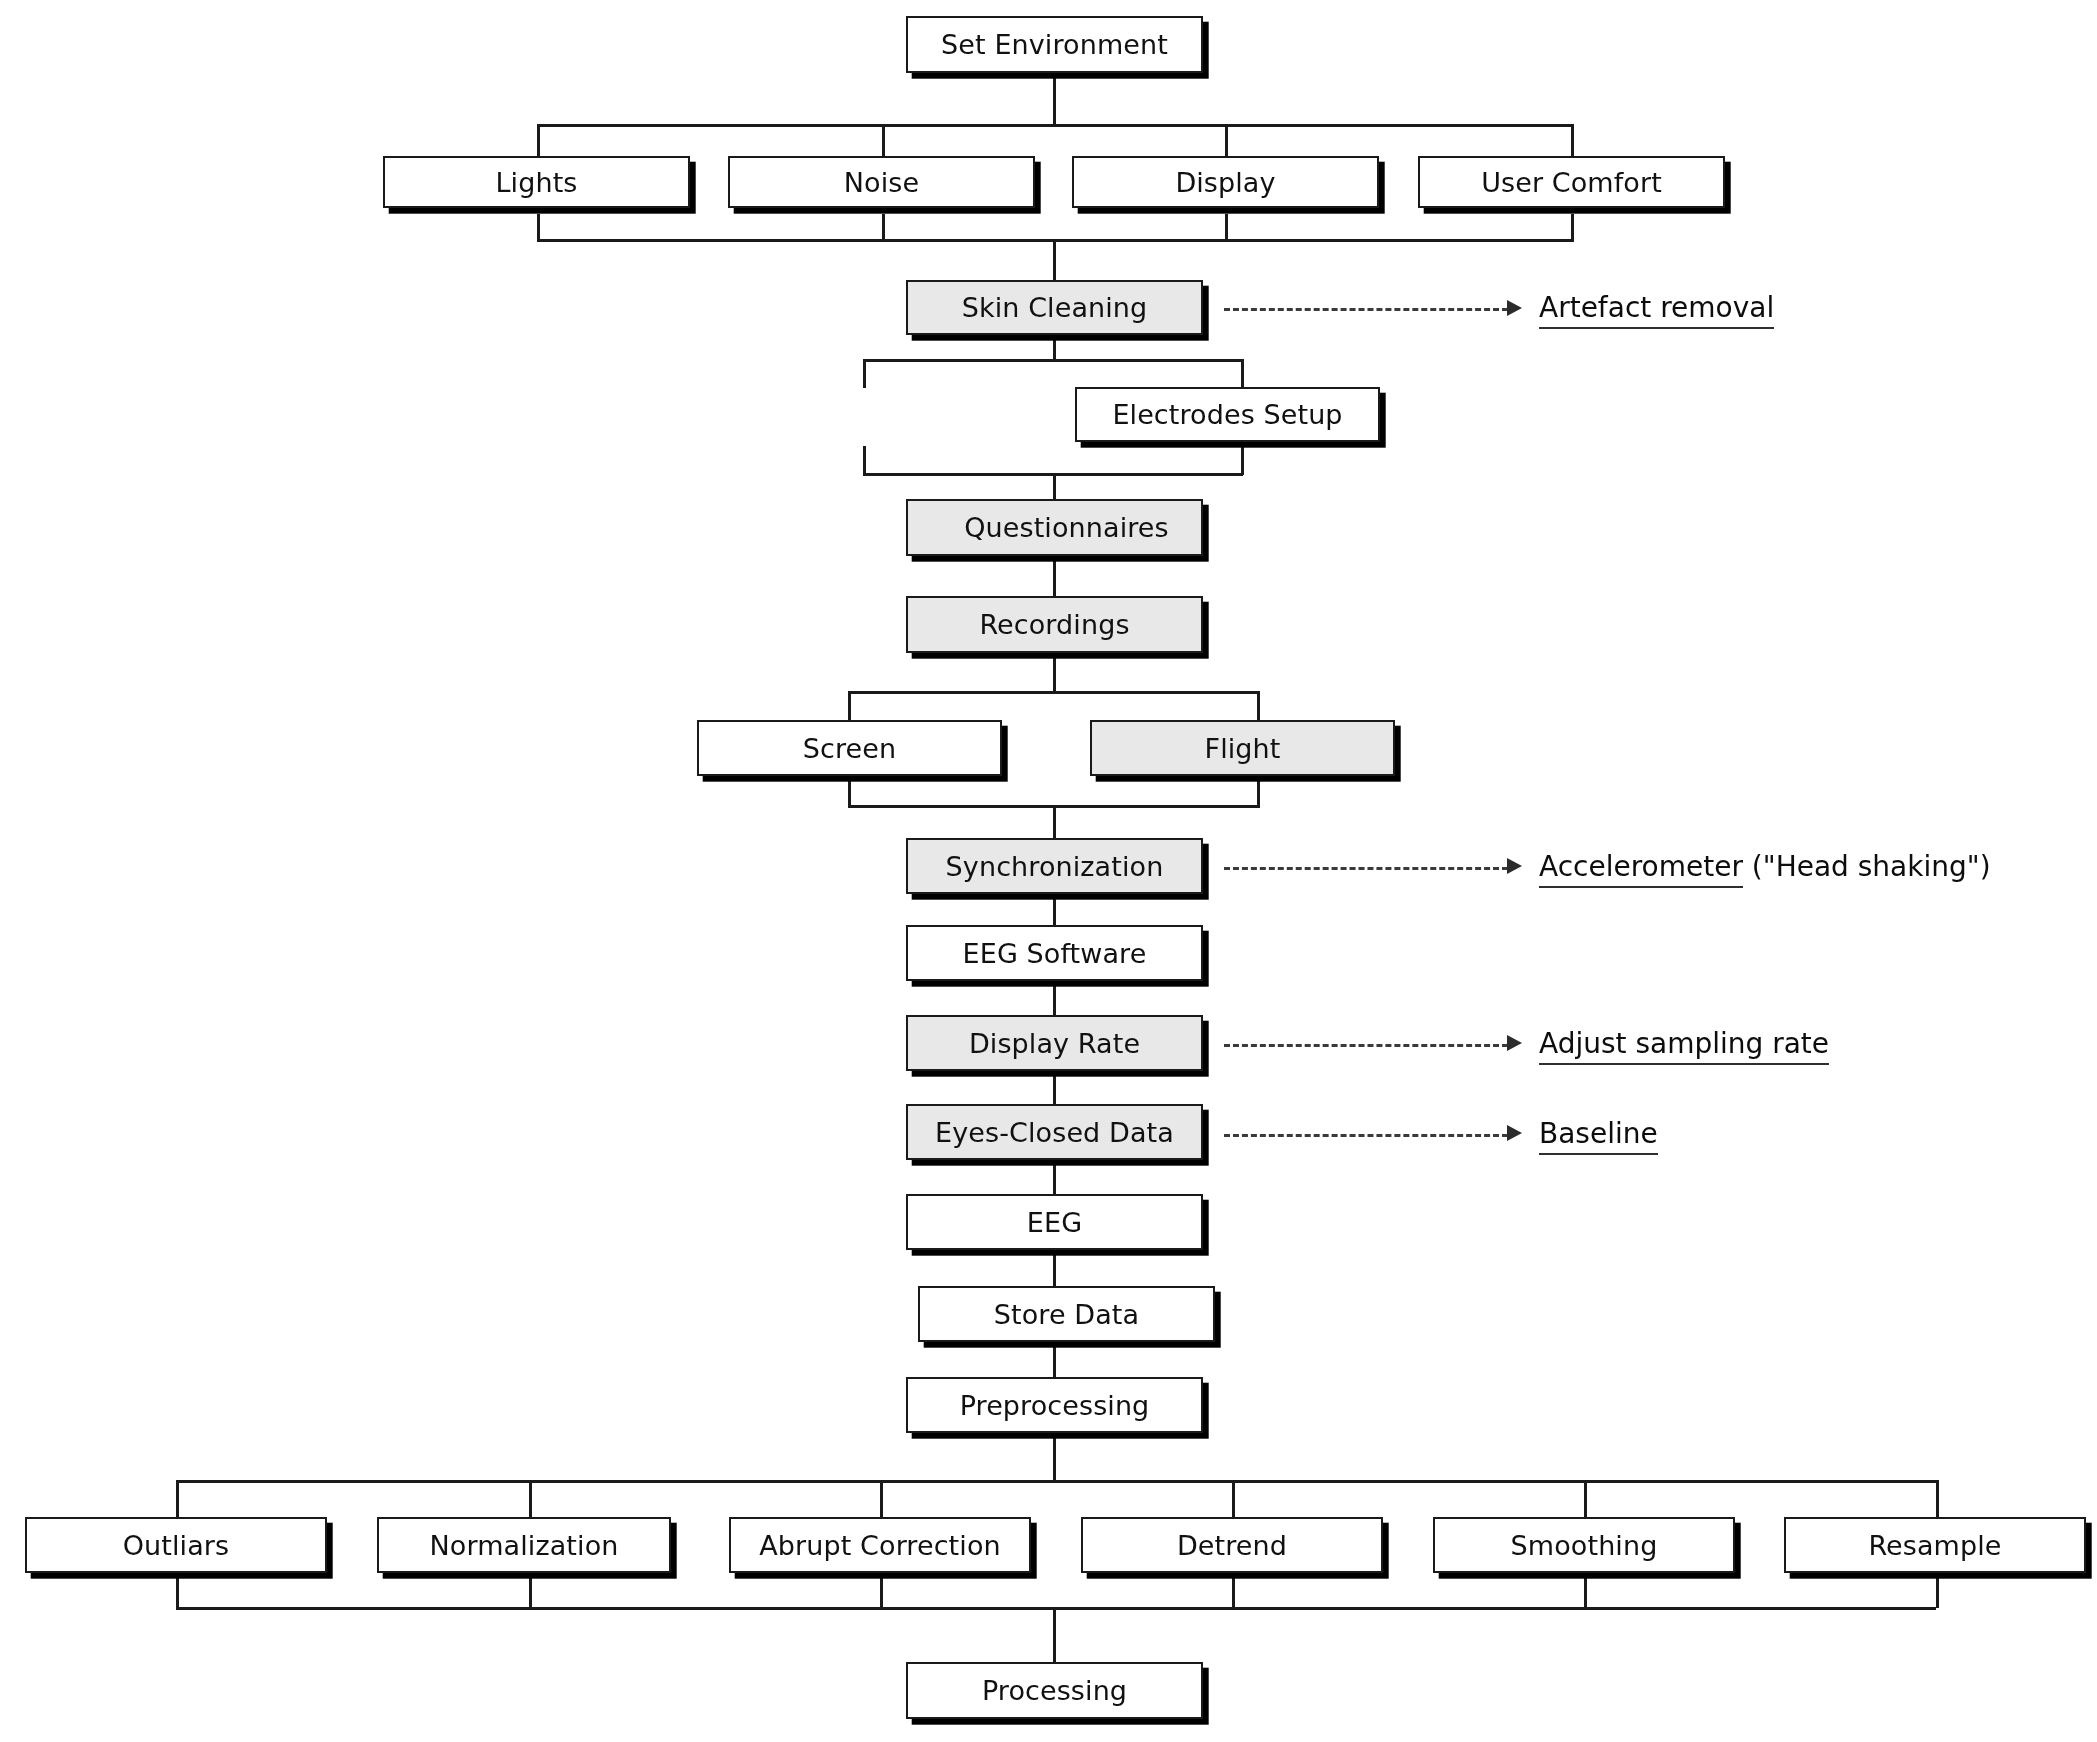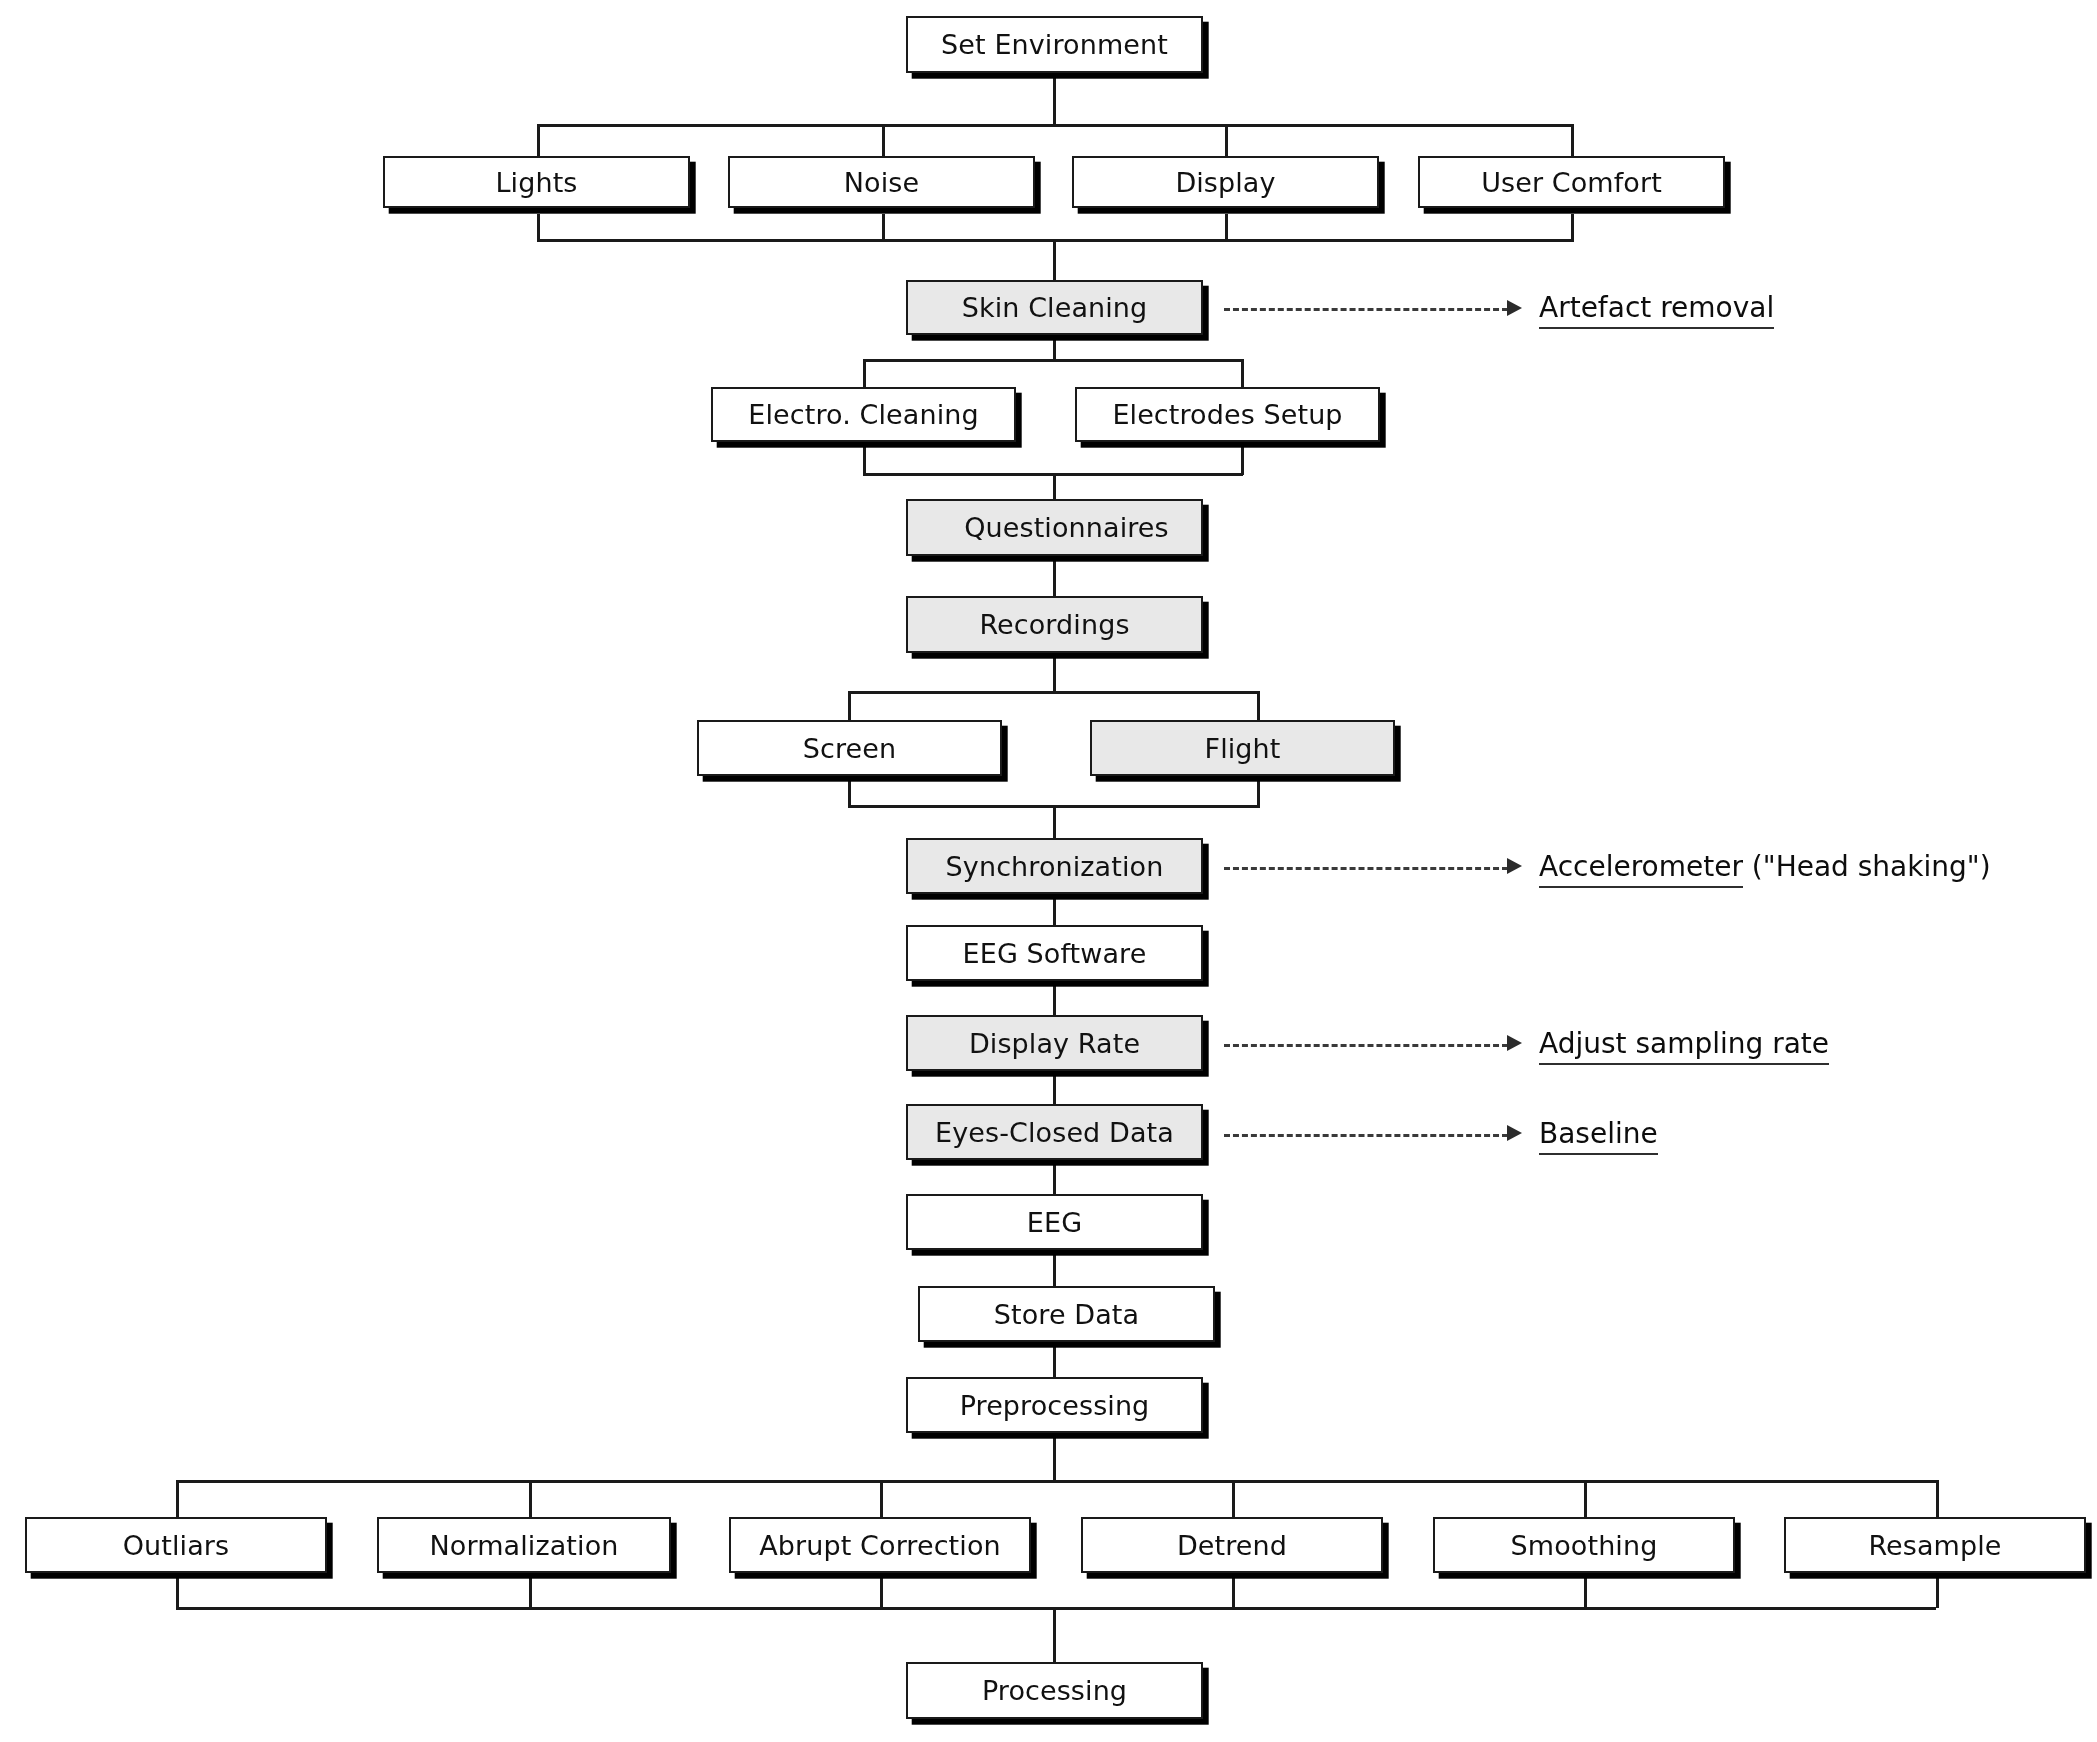--- a/index.html
+++ b/index.html
@@ -130,23 +130,20 @@
   <div class="arrowhead" style="left:1507px; top:300px;"></div>
   <div class="annot" style="left:1539px; top:294px;">
     <span class="u">Artefact removal</span>
   </div>
 
   <div class="vline" style="left:1053px; top:335px; height:26px;"></div>
   <div class="hline" style="left:863px; top:359px; width:380px;"></div>
   <div class="vline" style="left:863px; top:359px; height:29px;"></div>
   <div class="vline" style="left:1241px; top:359px; height:29px;"></div>
 
-  <div class="node" style="left:711px; top:387px; width:305px; height:55px;">
-    <span>Electro. Cleaning</span>
-  </div>
   <div class="node" style="left:1075px; top:387px; width:305px; height:55px;">
     <span>Electrodes Setup</span>
   </div>
 
   <div class="vline" style="left:863px; top:446px; height:29px;"></div>
   <div class="vline" style="left:1241px; top:446px; height:29px;"></div>
   <div class="hline" style="left:863px; top:473px; width:380px;"></div>
   <div class="vline" style="left:1053px; top:473px; height:31px;"></div>
 
   <div class="node shaded" style="left:906px; top:499px; width:297px; height:57px;padding-left:24px;">

